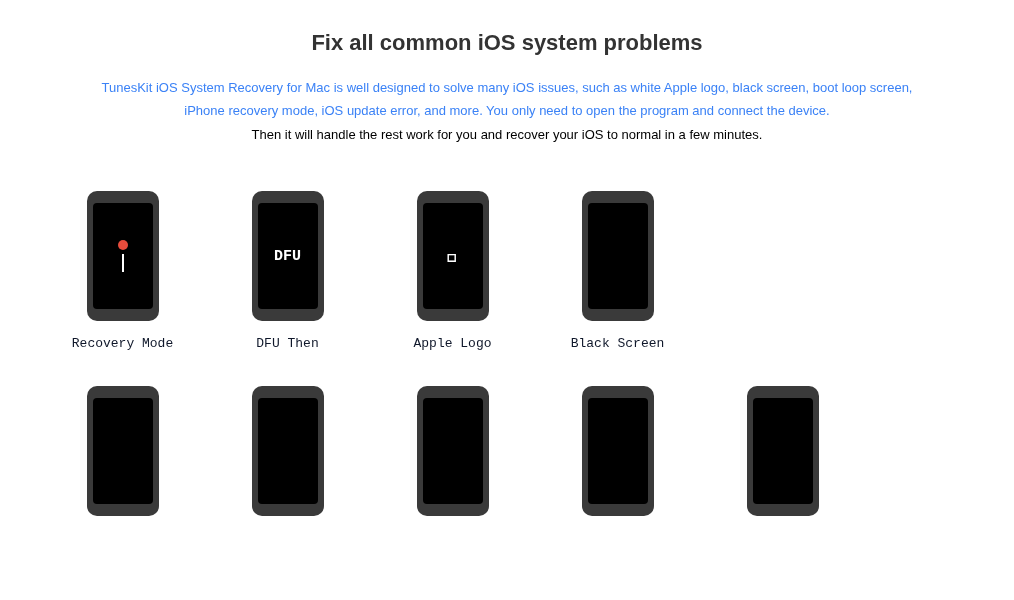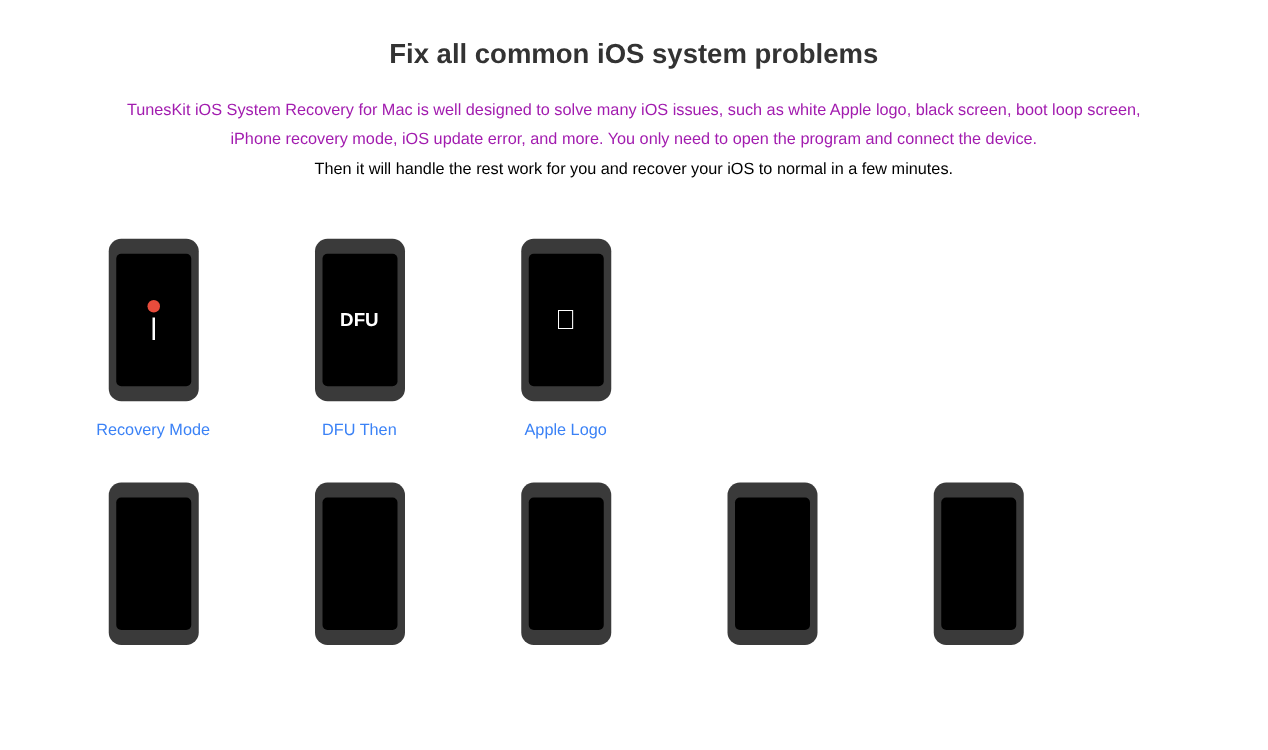--- a/index.html
+++ b/index.html
@@ -37,20 +37,21 @@
       flex-wrap: wrap;
       justify-content: flex-start;
       gap: 0;
     }
     .grid-item {
       width: 165px;
       display: flex;
       flex-direction: column;
       align-items: center;
       margin-bottom: 30px;
+      font-family: Liberation Mono, monospace;
     }
     .phone-wrap {
       width: 85px;
       height: 140px;
       position: relative;
       display: flex;
       align-items: center;
       justify-content: center;
       margin-bottom: 10px;
     }
@@ -78,21 +79,21 @@
       align-items: center;
       justify-content: center;
       flex-direction: column;
       position: relative;
     }
     .phone-screen-white {
       background: #eeeeee;
     }
     .item-label {
       font-size: 13px;
-      color: #3b82f6;
+      color: #0f172a;
       text-align: center;
     }
     
     .icon-dot {
       width: 10px;
       height: 10px;
       background: #e74c3c;
       border-radius: 50%;
       margin-bottom: 4px;
     }
@@ -115,21 +116,21 @@
       height: 36px;
     }
   </style>
 </head>
 <body>
 
 <div class="page-wrapper">
   <h1 class="main-title">Fix all common iOS system problems</h1>
 
   <p class="description">
-    <span style="color:#a21caf">TunesKit iOS System Recovery for Mac is well designed to solve many iOS issues, such as white Apple logo, black screen, boot loop screen, iPhone recovery mode, iOS update error, and more. You only need to open the program and connect the device.</span><br>
+    <span style="color:#3b82f6">TunesKit iOS System Recovery for Mac is well designed to solve many iOS issues, such as white Apple logo, black screen, boot loop screen, iPhone recovery mode, iOS update error, and more. You only need to open the program and connect the device.</span><br>
     <span style="color:#000000" class="black">Then it will handle the rest work for you and recover your iOS to normal in a few minutes.</span>
   </p>
 
   <div class="grid">
 
     <div class="grid-item">
       <div class="phone-wrap">
         <div class="phone">
           <div class="phone-screen">
             <div class="icon-dot"></div>
@@ -155,20 +156,30 @@
       <div class="phone-wrap">
         <div class="phone">
           <div class="phone-screen">
             <span class="icon-apple"></span>
           </div>
         </div>
       </div>
       <span class="item-label">Apple Logo</span>
     </div>
 
+    <div class="grid-item">
+      <div class="phone-wrap">
+        <div class="phone">
+          <div class="phone-screen">
+            
+          </div>
+        </div>
+      </div>
+      <span class="item-label">Black Screen</span>
+    </div>
 
 
   </div>
 
   <div class="grid">
 
     <div class="grid-item">
       <div class="phone-wrap">
         <div class="phone">
           <div class="phone-screen">

